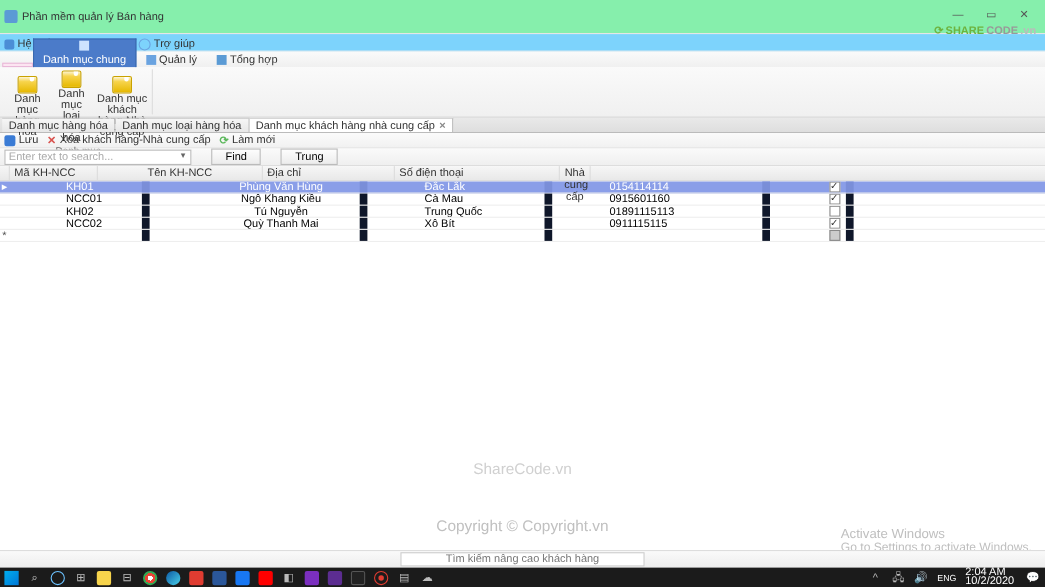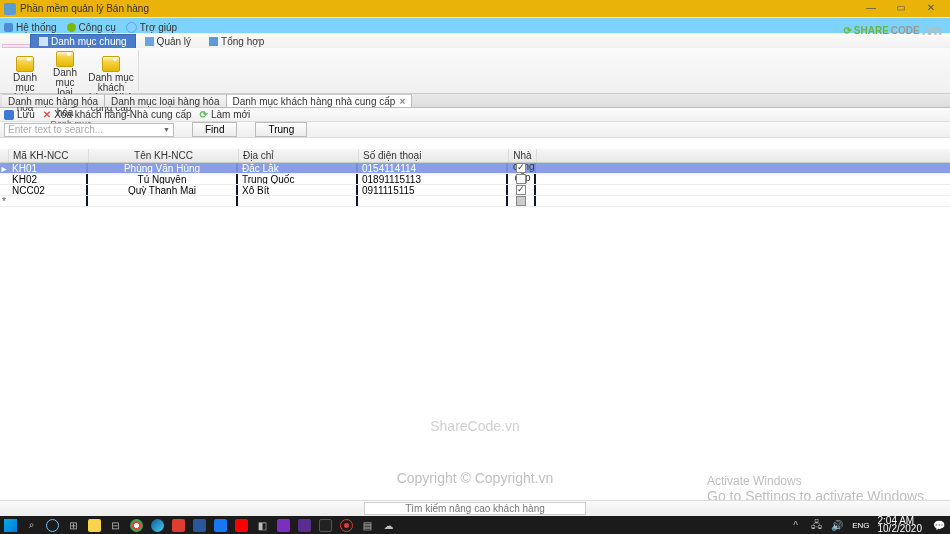--- a/index.html
+++ b/index.html
@@ -1,31 +1,31 @@
 <!DOCTYPE html>
 <html><head>
 <meta charset="utf-8">
 <style>
 * { margin: 0; padding: 0; box-sizing: border-box; font-family: "Segoe UI", Tahoma, sans-serif; font-size: 10px; }
 body { width: 950px; height: 534px; background: #fff; overflow: hidden; position: relative; }
 
-.titlebar { height: 18px; background: #eab308; display: flex; align-items: center; padding: 0 4px; border-bottom: 1px solid #e5e5e5; }
+.titlebar { height: 31px; background: #86efac; display: flex; align-items: center; padding: 0 4px; border-bottom: 1px solid #e5e5e5; }
 .titlebar .icon { width: 12px; height: 12px; background: #5b9bd5; margin-right: 4px; border-radius: 2px; }
 .titlebar .title { flex: 1; color: #333; }
 .titlebar .winbtn { width: 30px; height: 16px; text-align: center; line-height: 14px; color: #555; cursor: pointer; }
 
 .menubar { height: 16px; background: #7dd3fc; display: flex; align-items: flex-end; padding: 0 4px; gap: 10px; border-bottom: 1px solid #eee; }
 .menubar .menu-item { color: #333; display: flex; align-items: center; gap: 3px; }
 .mi-hệthống::before { content: ''; width: 9px; height: 9px; background: #4b8ed6; display: inline-block; border-radius: 2px; }
 .mi-congcu::before { content: ''; width: 9px; height: 9px; background: #7ab800; display: inline-block; border-radius: 50%; }
 .mi-trogiup::before { content: ''; width: 9px; height: 9px; border: 1px solid #6aa3e0; display: inline-block; border-radius: 50%; }
 
 .ribbon-tabs { height: 14px; background: linear-gradient(#fafafa,#f0f0f0); display: flex; align-items: flex-end; padding: 0 2px; }
 .ribbon-tab { padding: 1px 8px; color: #333; display: flex; align-items: center; gap: 3px; border: 1px solid transparent; border-bottom: none; }
-.ribbon-tab.active { background: #4b7bc9; color: #fff; border-color: #3a6ab0; }
+.ribbon-tab.active { background: #4b7bc9; color: #fff; border-color: #3a6ab0; flex-direction: column; }
 .ribbon-tab .sq { width: 9px; height: 9px; background: #5b9bd5; display: inline-block; }
 .ribbon-tab.active .sq { background: #cde3ff; }
 .rt-quanly::before { content: ''; width: 9px; height: 9px; background: #6aa3e0; display: inline-block; }
 .rt-tonghop::before { content: ''; width: 9px; height: 9px; background: #5b9bd5; display: inline-block; }
 
 .ribbon { height: 46px; background: linear-gradient(#fafafa,#f0f0f0); border-bottom: 1px solid #ccc; display: flex; padding: 2px 4px; }
 .ribbon-group { display: flex; flex-direction: column; align-items: center; border-right: 1px solid #ddd; padding: 0 2px; }
 .ribbon-group-items { display: flex; gap: 2px; flex: 1; }
 .ribbon-btn { display: flex; flex-direction: column; align-items: center; justify-content: center; width: 38px; padding: 1px 1px; text-align: center; font-size: 9px; line-height: 10px; color: #333; cursor: pointer; }
 .ribbon-btn .ricon { width: 18px; height: 16px; margin-bottom: 1px; }
@@ -42,47 +42,47 @@
 .toolbar2 .tbtn { display: flex; align-items: center; gap: 3px; color: #333; cursor: pointer; }
 .tb-save::before { content: ''; width: 10px; height: 10px; background: #3a7bd5; display: inline-block; border-radius: 2px; }
 .tb-del::before { content: '✕'; color: #d9534f; font-weight: bold; display: inline-block; }
 .tb-refresh::before { content: '⟳'; color: #5cb85c; font-weight: bold; display: inline-block; }
 
 .searchbar { height: 16px; background: linear-gradient(#fafafa,#efefef); display: flex; align-items: center; padding: 2px 4px; gap: 18px; border-bottom: 1px solid #ddd; }
 .searchbox { flex: 0 0 170px; height: 14px; border: 1px solid #bbb; padding: 0 3px; color: #aaa; background: #fff; display: flex; align-items: center; justify-content: space-between; }
 .searchbox .dd { color: #666; font-size: 7px; }
 .btn { padding: 1px 12px; background: linear-gradient(#fdfdfd,#ececec); border: 1px solid #bbb; cursor: pointer; }
 
-.grid-header { height: 14px; background: linear-gradient(#f6f6f6,#e8e8e8); display: flex; border-bottom: 1px solid #ccc; margin-top: 11px; }
+.grid-header { height: 14px; background: linear-gradient(#f6f6f6,#e8e8e8); display: flex; border-bottom: 1px solid #ccc; }
 .grid-header .col { padding: 1px 4px; color: #333; border-right: 1px solid #dcdcdc; }
 .grid-body { background: #fff; }
 .grid-row { height: 11px; display: flex; border-bottom: 1px solid #eee; }
 .grid-row.selected { background: #8a9ee8; color: #fff; }
-.grid-row .cell { padding: 0 4px; border-right: 2px solid #0f172a; line-height: 11px; overflow: hidden; white-space: nowrap; }
+.grid-row .cell { padding: 0 4px; border-right: 7px solid #0f172a; line-height: 11px; overflow: hidden; white-space: nowrap; margin-left: 48px; }
 .grid-row.selected .cell { border-right-color: #7a8ed8; }
 .row-indicator { width: 8px; text-align: center; color: #555; line-height: 11px; }
 .grid-row.selected .row-indicator { color: #fff; }
 .chk { width: 10px; height: 10px; border: 1px solid #888; background: #fff; display: inline-block; position: relative; margin: 0 auto; }
 .chk.on::after { content: '✓'; position: absolute; top: -2px; left: 0; font-size: 9px; color: #333; }
 .chk.half { background: #ccc; }
 
 .c0 { width: 8px; flex: 0 0 8px; }
 .c1 { width: 80px; flex: 0 0 80px; }
 .c2 { width: 150px; flex: 0 0 150px; text-align: center; }
 .c3 { width: 120px; flex: 0 0 120px; }
 .c4 { width: 150px; flex: 0 0 150px; }
 .c5 { width: 28px; flex: 0 0 28px; text-align: center; }
 
 .watermark-logo { position: absolute; top: 22px; right: 8px; font-size: 15px; font-weight: bold; color: #888; display: flex; align-items: center; gap: 2px;}
 .watermark-logo .g { color: #6eb33f; font-weight: 900; }
 .watermark-center { position: absolute; top: 418px; left: 0; width: 100%; text-align: center; color: #d0d0d0; font-size: 14px; }
 .watermark-copyright { position: absolute; top: 470px; left: 0; width: 100%; text-align: center; color: #c0c0c0; font-size: 14px; }
-.activate { position: absolute; right: 22px; bottom: 30px; color: #bfbfbf; text-align: left; }
+.activate { position: absolute; right: 12px; bottom: 30px; color: #bfbfbf; text-align: left; }
 .activate .h { font-size: 12px; }
-.activate .s { font-size: 14px; }
+.activate .s { font-size: 11px; }
 
 .statusbar { position: absolute; bottom: 18px; left: 0; width: 100%; height: 16px; background: linear-gradient(#fafafa,#ededed); border-top: 1px solid #ddd; display: flex; align-items: center; justify-content: center; color: #777; }
 .statusbar .statustext { border: 1px solid #ccc; padding: 0 40px; background: #fff; }
 
 .taskbar { position: absolute; bottom: 0; left: 0; width: 100%; height: 18px; background: #1b1b1b; display: flex; align-items: center; padding: 0 4px; gap: 8px; color: #fff; }
 .taskbar .ticon { width: 13px; height: 13px; display: flex; align-items: center; justify-content: center; font-size: 10px; }
 .taskbar .spacer { flex: 1; }
 .taskbar .clock { text-align: left; font-size: 8px; line-height: 8px; padding-right: 3px;}
 .ti-win { background: linear-gradient(135deg,#00adef,#0078d7); }
 .ti-search { color: #ccc; }
@@ -198,20 +198,28 @@
     <div class="grid-row selected">
       <div class="row-indicator c0">▸</div>
       <div class="cell c1">KH01</div>
       <div class="cell c2">Phùng Văn Hùng</div>
       <div class="cell c3">Đắc Lắk</div>
       <div class="cell c4">0154114114</div>
       <div class="cell c5"><span class="chk on"></span></div>
     </div>
     <div class="grid-row">
       <div class="row-indicator c0"></div>
+      <div class="cell c1">NCC01</div>
+      <div class="cell c2">Ngô Khang Kiều</div>
+      <div class="cell c3">Cà Mau</div>
+      <div class="cell c4">0915601160</div>
+      <div class="cell c5"><span class="chk on"></span></div>
+    </div>
+    <div class="grid-row">
+      <div class="row-indicator c0"></div>
       <div class="cell c1">KH02</div>
       <div class="cell c2">Tú Nguyễn</div>
       <div class="cell c3">Trung Quốc</div>
       <div class="cell c4">01891115113</div>
       <div class="cell c5"><span class="chk"></span></div>
     </div>
     <div class="grid-row">
       <div class="row-indicator c0"></div>
       <div class="cell c1">NCC02</div>
       <div class="cell c2">Quỳ Thanh Mai</div>
@@ -227,21 +235,21 @@
     <div class="cell c2"></div>
     <div class="cell c3"></div>
     <div class="cell c4"></div>
   <div class="cell c5"><span class="chk half"></span></div>
 </div>
 
 <div class="watermark-logo">
     <span class="g">⟳</span>
     <span style="color:#6eb33f">SHARE</span>
     <span style="color:#999">CODE</span>
-    <span style="color:#bbb;font-size:14px">.vn</span>
+    <span style="color:#bbb;font-size:10px">.vn</span>
   </div>
 <div class="watermark-center">ShareCode.vn</div>
 <div class="watermark-copyright">Copyright © Copyright.vn</div>
 
 <div class="activate">
   <div class="h">Activate Windows</div>
   <div class="s">Go to Settings to activate Windows.</div>
 </div>
 
 <div class="statusbar">

